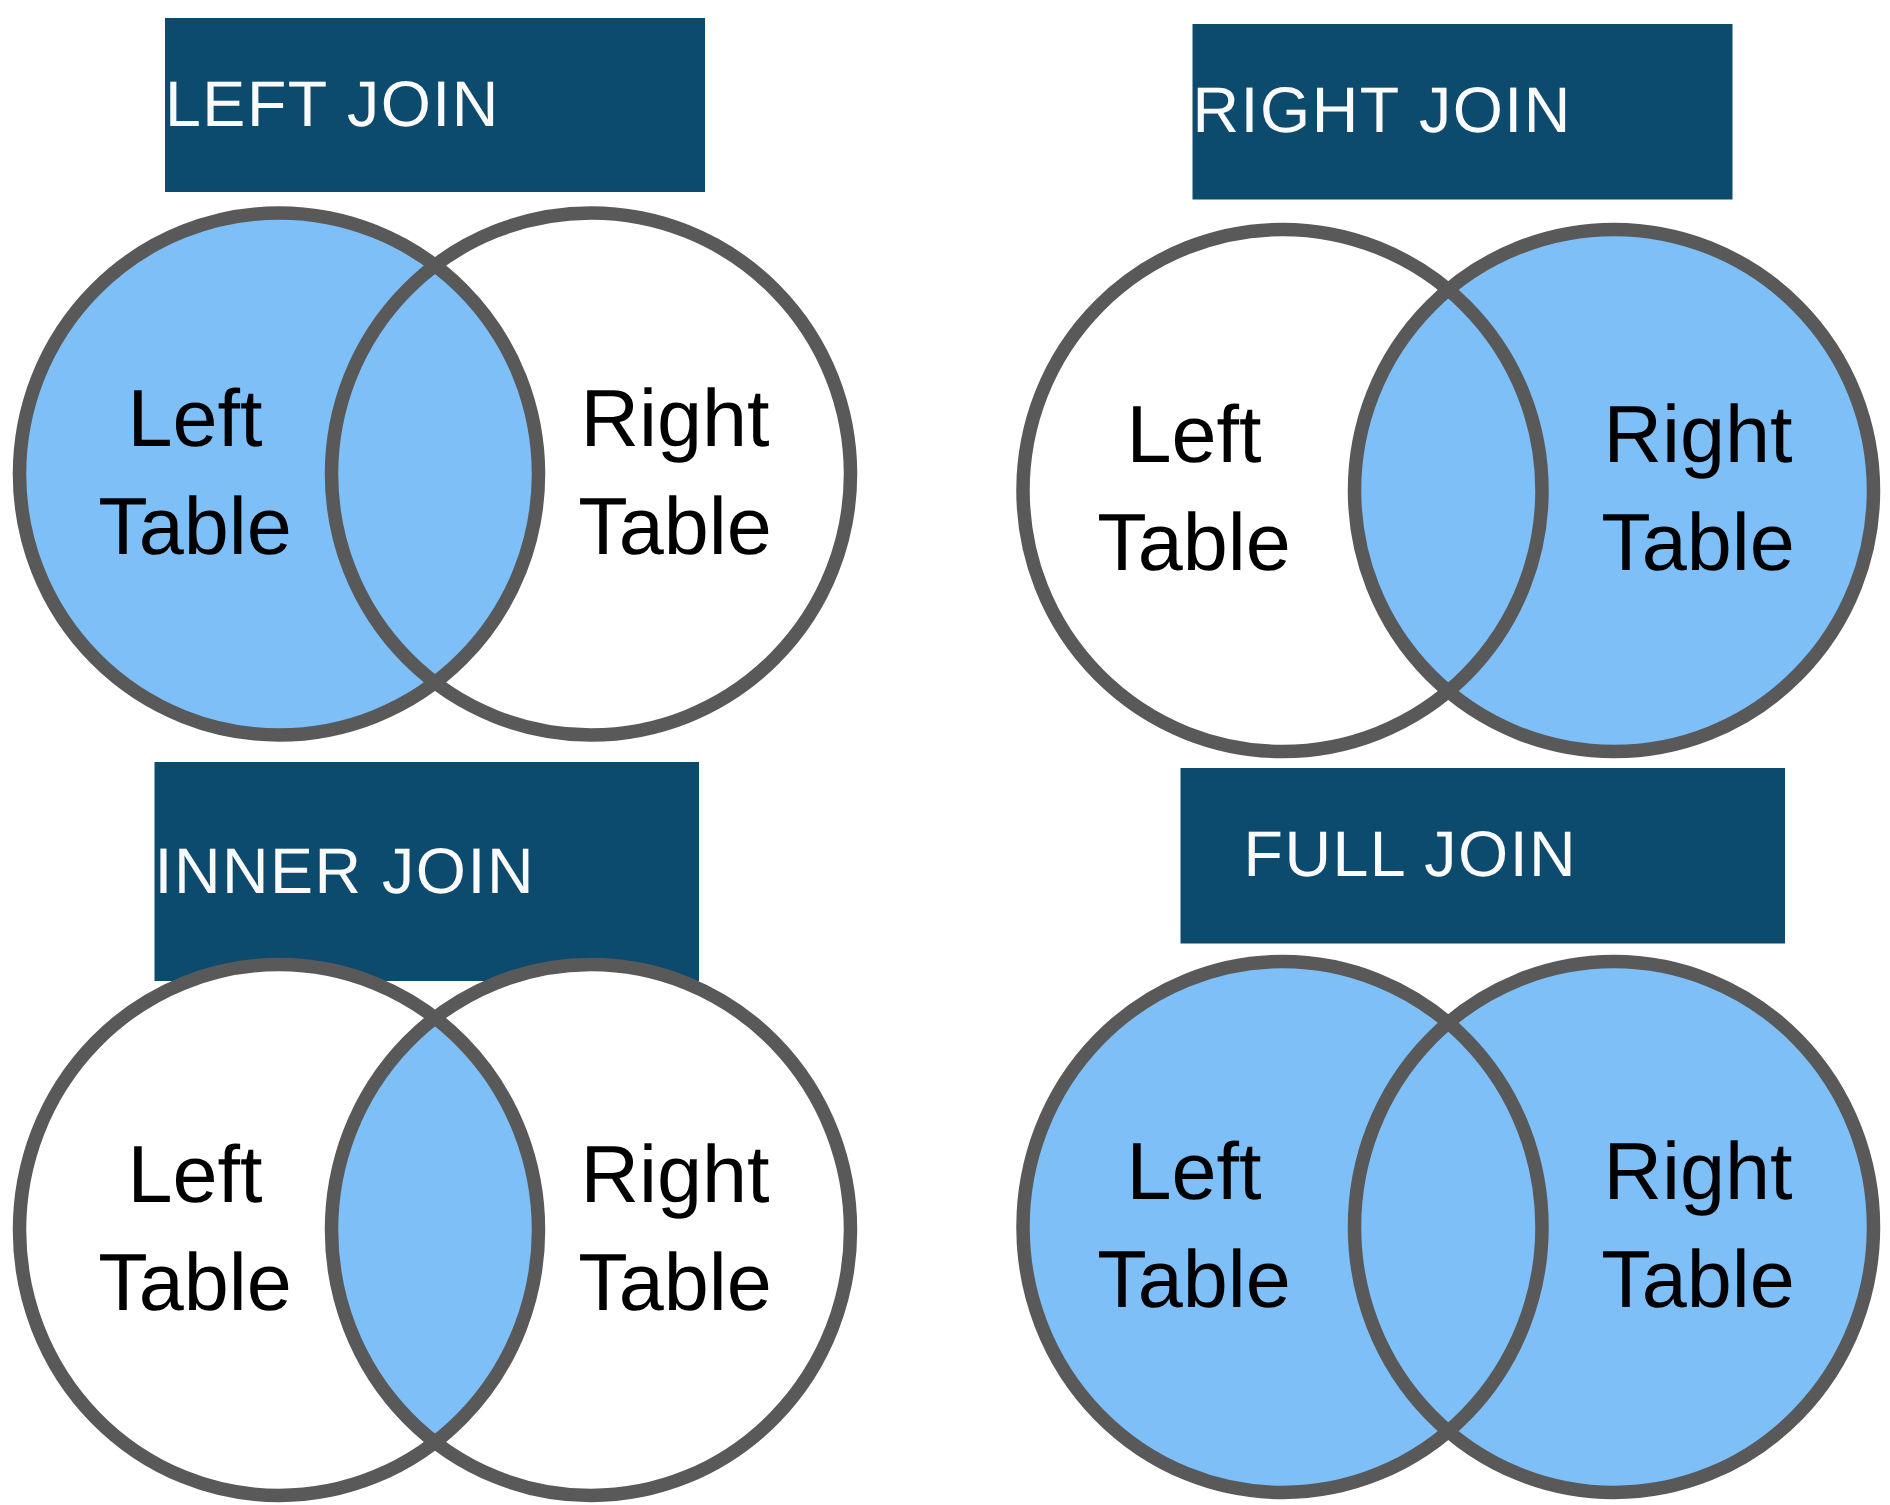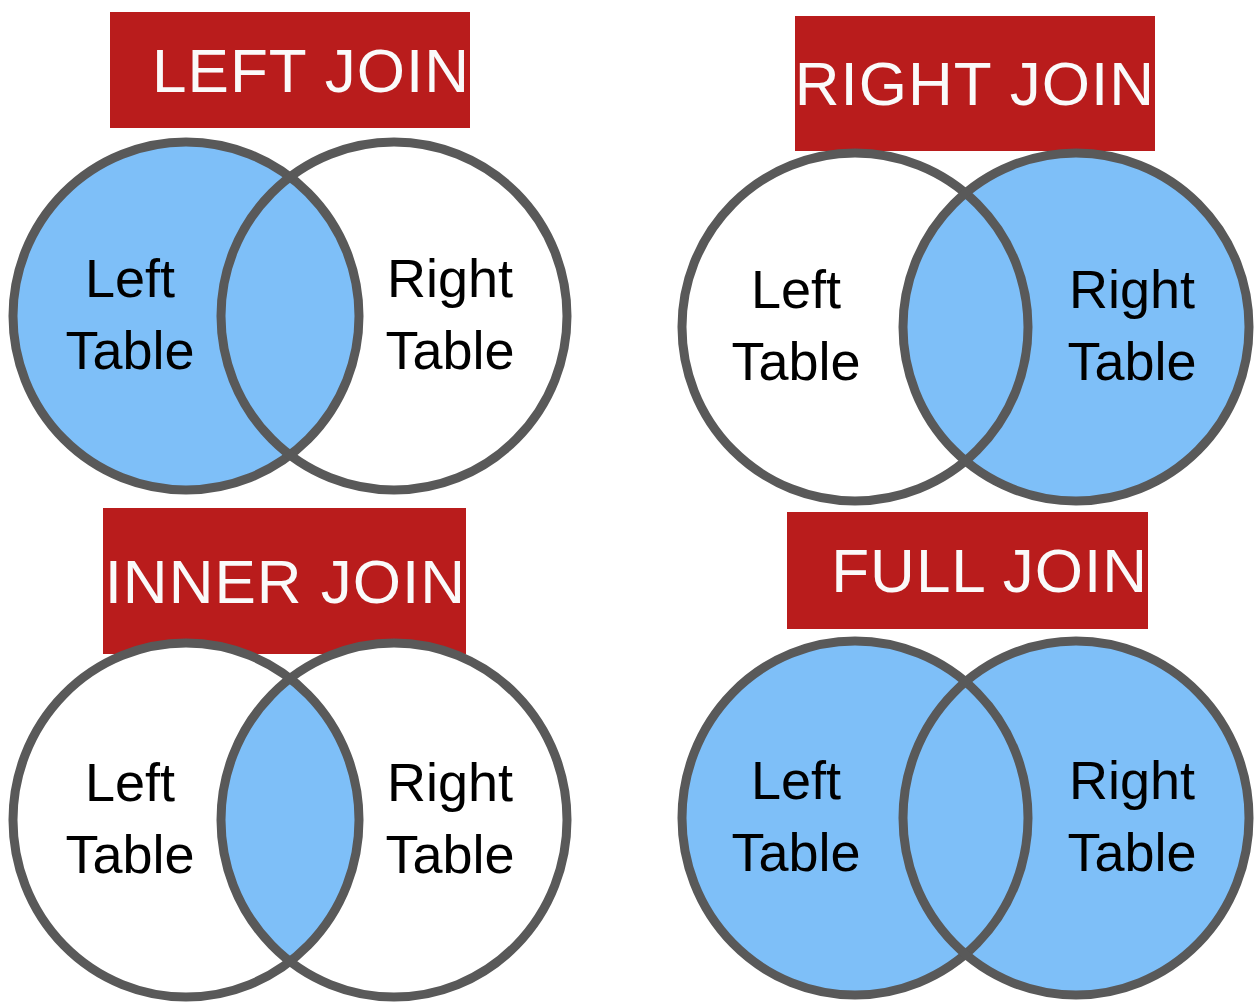--- a/index.html
+++ b/index.html
@@ -6,26 +6,26 @@
   .canvas {
     position: relative;
     width: 1260px;
     height: 1003px;
     overflow: hidden;
     background: #ffffff;
     font-family: "Liberation Sans", sans-serif;
   }
   .banner {
     position: absolute;
-    background: #b91c1c;
+    background: #0c4a6e;
     color: #FAFAFA;
     display: flex;
     align-items: center;
-    justify-content: flex-end;
-    font-size: 62px;
+    justify-content: flex-start;
+    font-size: 43px;
     font-weight: 400;
     letter-spacing: 1px;
     white-space: nowrap;
     user-select: none;
   }
   svg.venn { position: absolute; overflow: visible; }
   .circle-outline {
     fill: none;
     stroke: #595959;
     stroke-width: 9;
@@ -50,21 +50,21 @@
     <ellipse cx="394" cy="182" rx="173" ry="174" fill="#FFFFFF"></ellipse>
     <path d="M 290 43 A 173 174 0 0 1 290 321 A 173 174 0 0 1 290 43 Z" fill="#7EBFF8"></path>
     <ellipse class="circle-outline" cx="186" cy="182" rx="173" ry="174"></ellipse>
     <ellipse class="circle-outline" cx="394" cy="182" rx="173" ry="174"></ellipse>
     <text class="table-label" x="130" y="163">Left</text>
     <text class="table-label" x="130" y="235">Table</text>
     <text class="table-label" x="450" y="163">Right</text>
     <text class="table-label" x="450" y="235">Table</text>
   </svg>
 
-  <div class="banner" style="left:795px; top:16px; width:360px; height:135px;">
+  <div class="banner" style="left:795px; top:16px; width:360px; height:117px;">
     <span>RIGHT JOIN</span>
   </div>
   <svg class="venn" style="left:670px; top:145px;" width="590" height="366" viewBox="0 0 590 366">
     <ellipse cx="185" cy="182" rx="173" ry="174" fill="#FFFFFF"></ellipse>
     <ellipse cx="406" cy="182" rx="173" ry="174" fill="#7EBFF8"></ellipse>
     <path d="M 295.5 48 A 173 174 0 0 1 295.5 316 A 173 174 0 0 1 295.5 48 Z" fill="#7EBFF8"></path>
     <ellipse class="circle-outline" cx="185" cy="182" rx="173" ry="174"></ellipse>
     <ellipse class="circle-outline" cx="406" cy="182" rx="173" ry="174"></ellipse>
     <text class="table-label" x="126" y="163">Left</text>
     <text class="table-label" x="126" y="235">Table</text>
@@ -80,21 +80,21 @@
     <ellipse cx="394" cy="185" rx="173" ry="177" fill="#FFFFFF"></ellipse>
     <path d="M 290 44 A 173 177 0 0 1 290 326 A 173 177 0 0 1 290 44 Z" fill="#7EBFF8"></path>
     <ellipse class="circle-outline" cx="186" cy="185" rx="173" ry="177"></ellipse>
     <ellipse class="circle-outline" cx="394" cy="185" rx="173" ry="177"></ellipse>
     <text class="table-label" x="130" y="166">Left</text>
     <text class="table-label" x="130" y="238">Table</text>
     <text class="table-label" x="450" y="166">Right</text>
     <text class="table-label" x="450" y="238">Table</text>
   </svg>
 
-  <div class="banner" style="left:787px; top:512px; width:361px; height:117px;">
+  <div class="banner" style="left:787px; top:512px; width:361px; height:117px;padding-left:42px;">
     <span>FULL JOIN</span>
   </div>
   <svg class="venn" style="left:670px; top:633px;" width="590" height="370" viewBox="0 0 590 370">
     <ellipse cx="185" cy="185" rx="173" ry="177" fill="#7EBFF8"></ellipse>
     <ellipse cx="406" cy="185" rx="173" ry="177" fill="#7EBFF8"></ellipse>
     <path d="M 295.5 49 A 173 177 0 0 1 295.5 321 A 173 177 0 0 1 295.5 49 Z" fill="#7EBFF8"></path>
     <ellipse class="circle-outline" cx="185" cy="185" rx="173" ry="177"></ellipse>
     <ellipse class="circle-outline" cx="406" cy="185" rx="173" ry="177"></ellipse>
     <text class="table-label" x="126" y="166">Left</text>
     <text class="table-label" x="126" y="238">Table</text>

